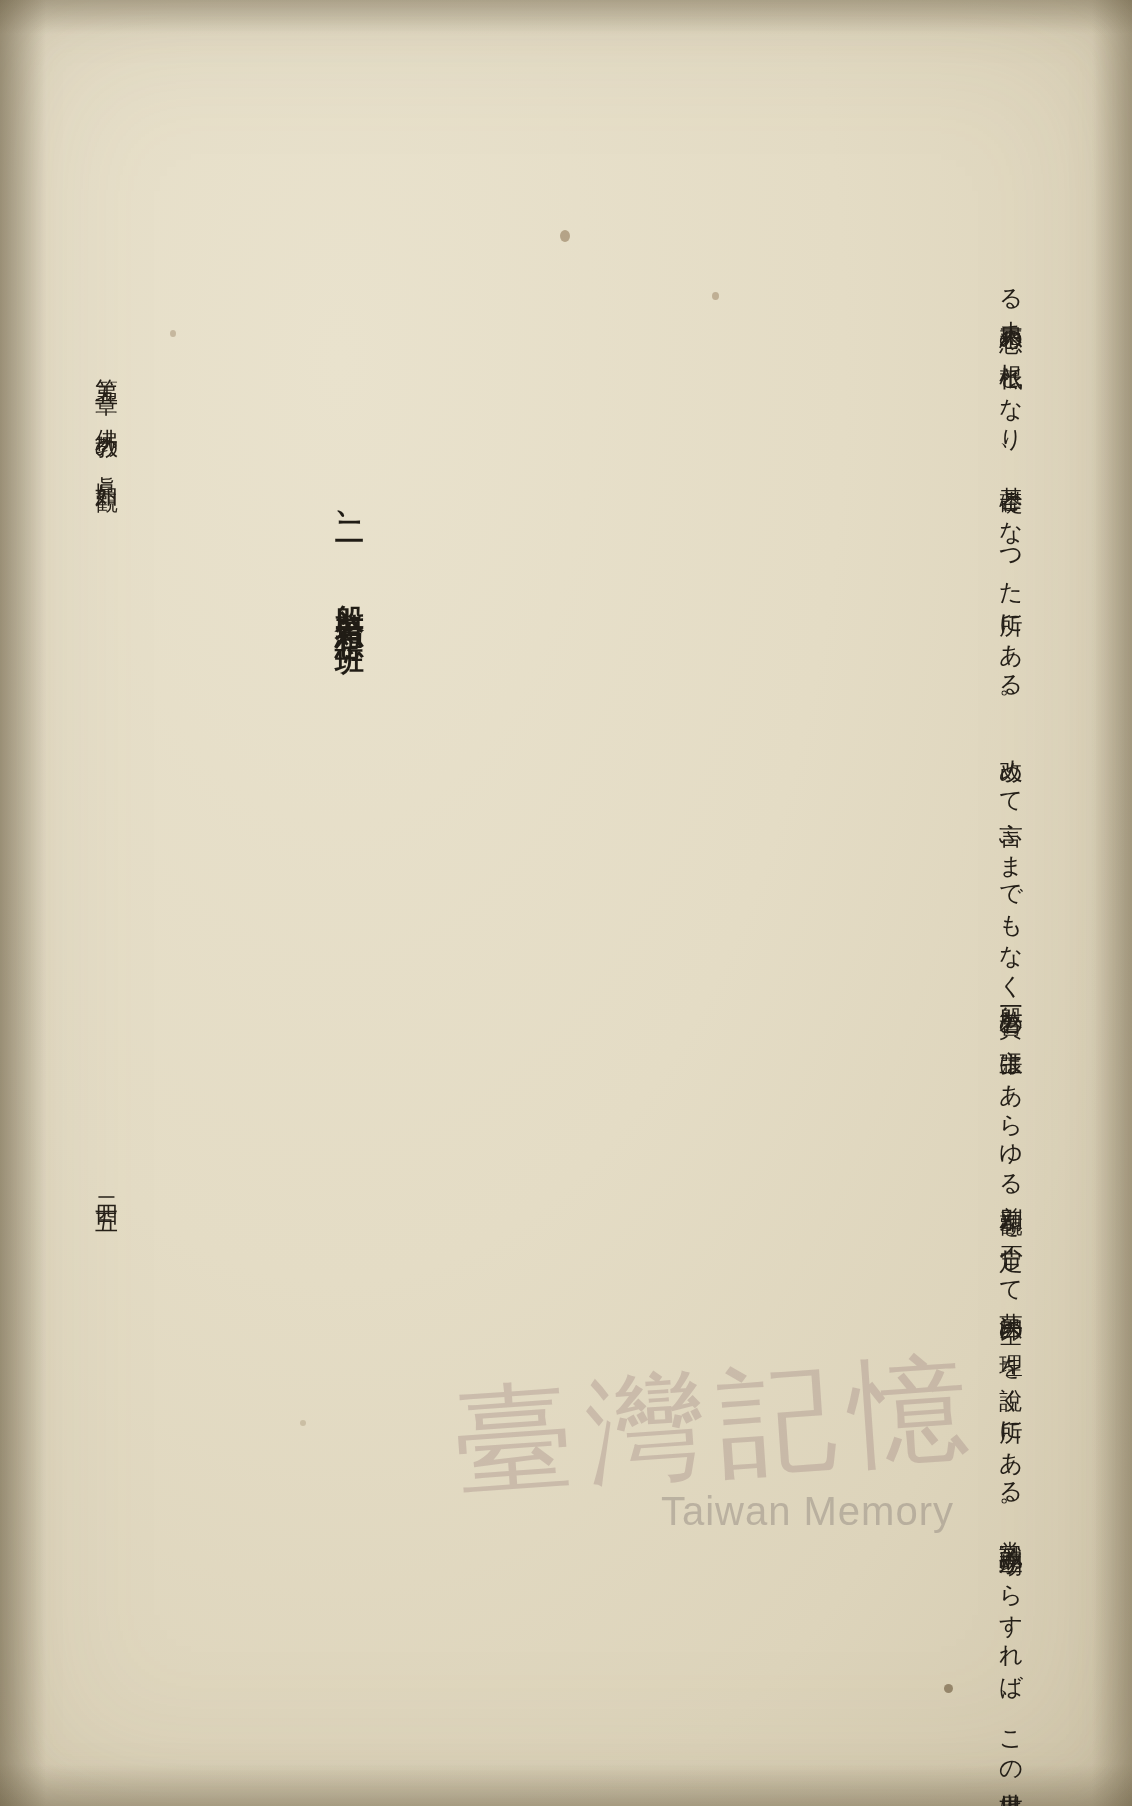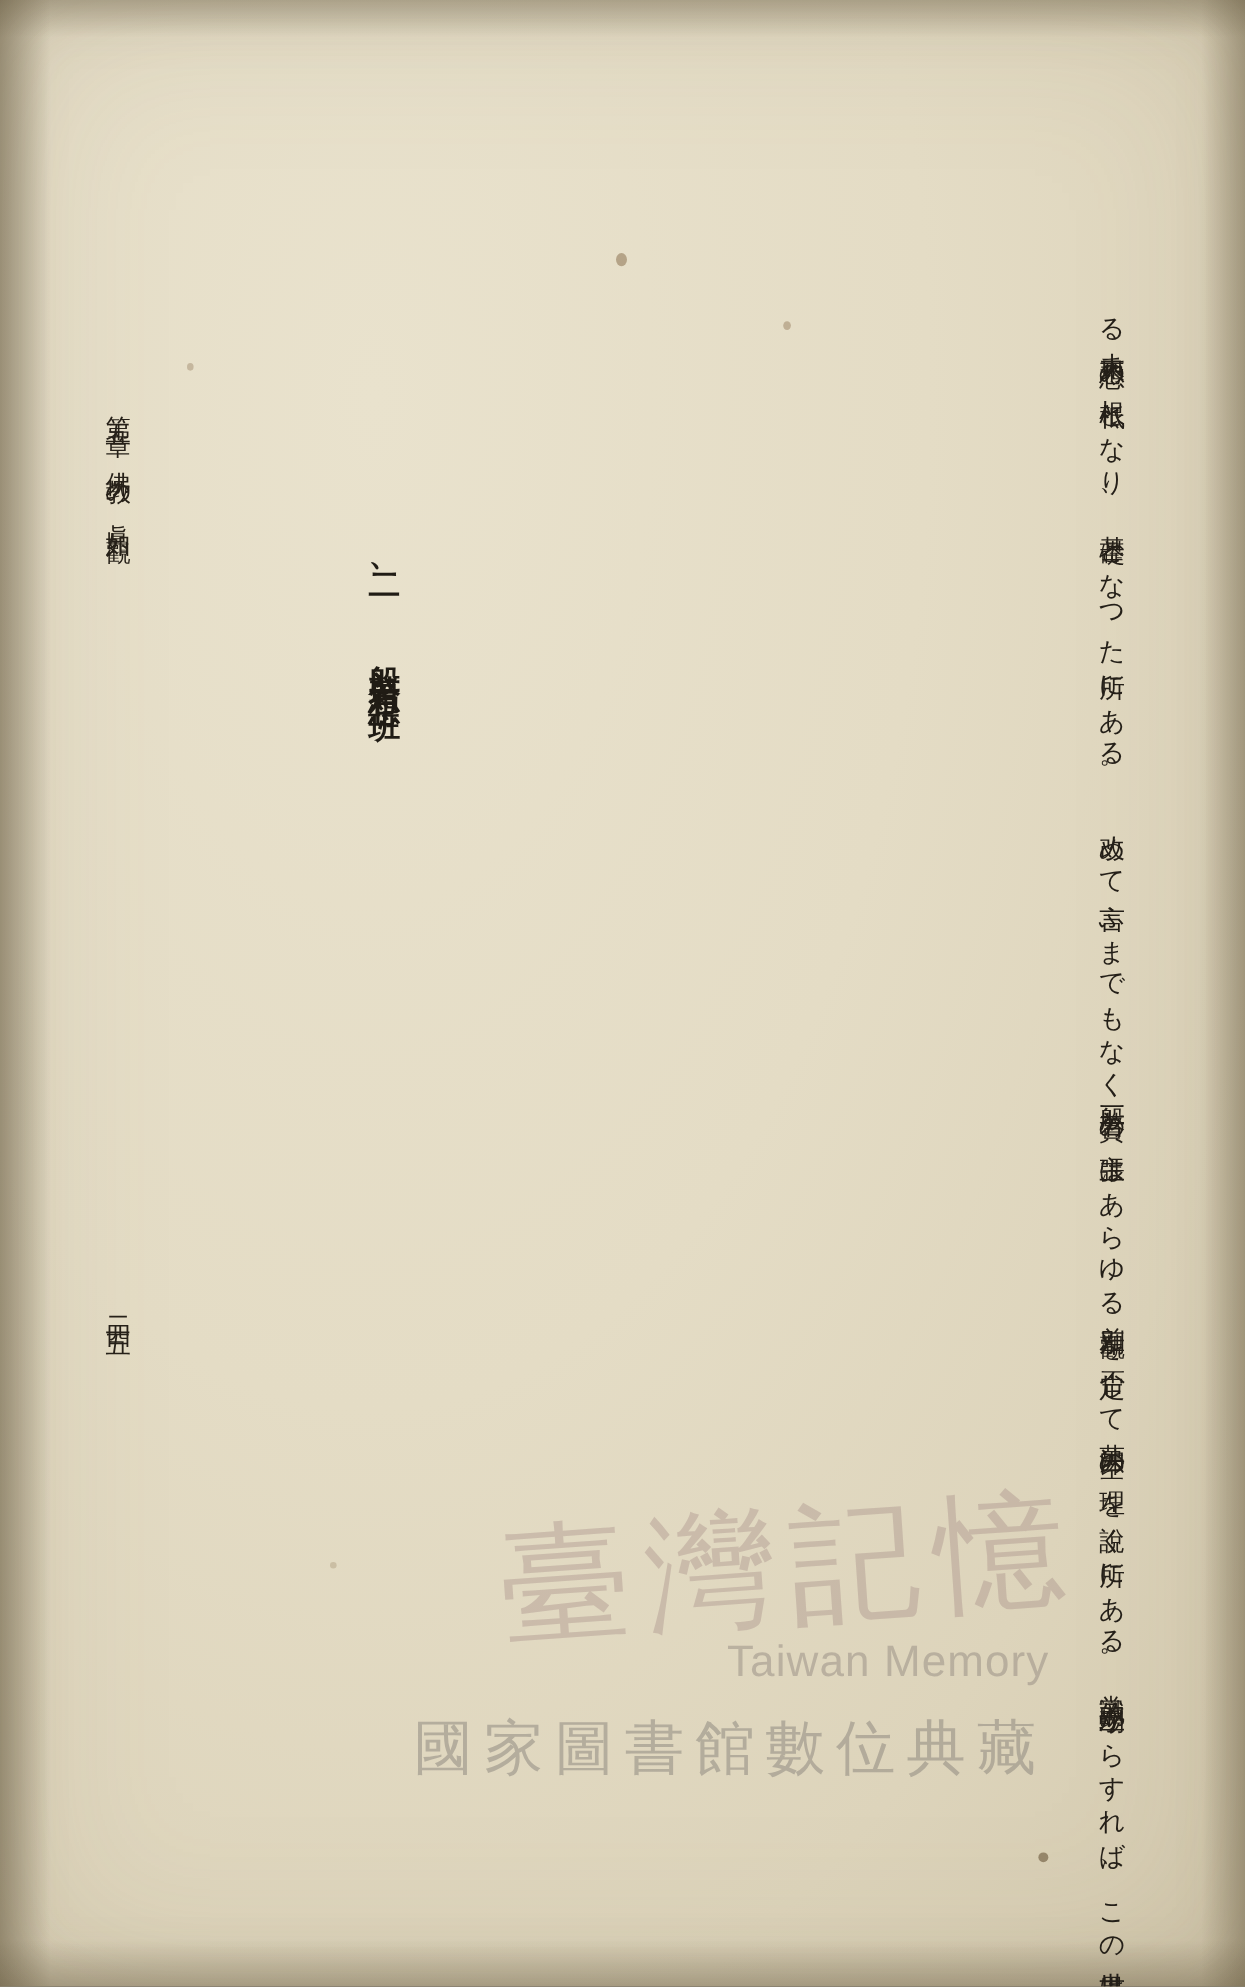--- a/index.html
+++ b/index.html
@@ -175,15 +175,14 @@
     <div class="col">　改めて言ふまでもなく般若一貫の主張はあらゆる差別觀を否定して萬法卽空の理を說く</div>
     <div class="col">所にある。常識的立場からすれば、この世界は千差萬別の相を呈してゐるけれども第一義諦</div>
 
   </div>
 
   <div class="footer-line">第五章　佛教の眞如觀</div>
   <div class="page-number">二四五</div>
 
   <div class="wm-seal">臺灣記憶</div>
   <div class="wm-latin">Taiwan Memory</div>
-  <div class="wm-bottom">國家圖書館數位典藏</div>
 
 </div>
 
 </body></html>

